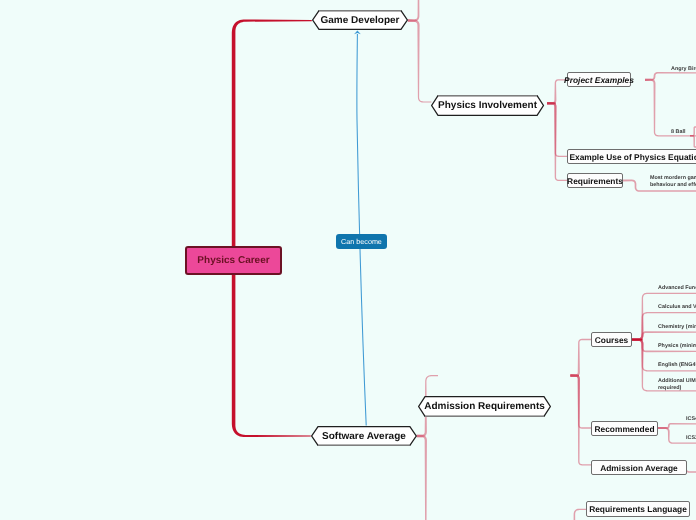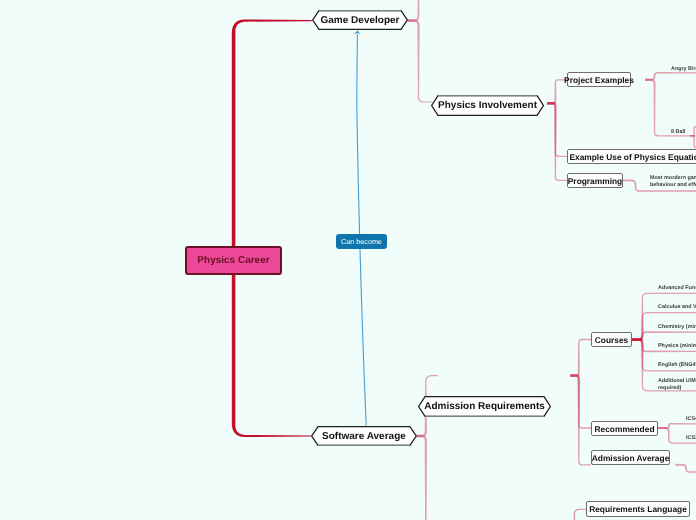--- a/index.html
+++ b/index.html
@@ -92,36 +92,36 @@
         </svg>
         <span>Software Average</span>
       </div>
       <div class="hexwrap" style="left: 418px; top: 365px; width: 133px; height: 20px; margin-top: 31px;">
         <svg width="133" height="21">
           <path d="M7,0.65 L126,0.65 L132.35,10.5 L126,20.35 L7,20.35 L0.65,10.5 Z" fill="#ffffff" stroke="#1f1f1f" stroke-width="1.3" stroke-linejoin="miter"></path>
           <path d="M7,20.35 L126,20.35" fill="none" stroke="#7e7e7e" stroke-width="1.3"></path>
         </svg>
         <span>Admission Requirements</span>
       </div>
-      <div class="nd rect" style="left: 567px; top: 72px; width: 64px; height: 15px;">
+      <div class="nd rect" style="left: 567px; top: 72px; width: 64px; height: 15px; font-style: italic;">
         <span>Project Examples</span>
       </div>
       <div class="nd rect" style="left: 567px; top: 149px; width: 144px; height: 15px;">
         <span>Example Use of Physics Equations</span>
       </div>
       <div class="nd rect" style="left: 567px; top: 173px; width: 56px; height: 15px;">
-        <span>Programming</span>
+        <span>Requirements</span>
       </div>
       <div class="nd rect" style="left: 591px; top: 332px; width: 41px; height: 15px;">
         <span>Courses</span>
       </div>
       <div class="nd rect" style="left: 591px; top: 421px; width: 67px; height: 15px; text-align: center;">
         <span>Recommended</span>
       </div>
-      <div class="nd rect" style="left: 591px; top: 450px; width: 79px; height: 15px;">
+      <div class="nd rect" style="left: 591px; top: 460px; width: 96px; height: 15px;">
         <span>Admission Average</span>
       </div>
       <div class="nd rect" style="left: 586px; top: 501px; width: 104px; height: 16px;">
         <span>Requirements Language</span>
       </div>
       <div class="leaf" style="left: 671px; top: 66px;">Angry Birds</div>
       <div class="leaf" style="left: 671px; top: 129px;">8 Ball</div>
       <div class="leaf" style="left: 650px; top: 175px;">Most mordern games use physics for
 behaviour and effects</div>
       <div class="leaf" style="left: 658px; top: 285px;">Advanced Functions (MHF4U)</div>

